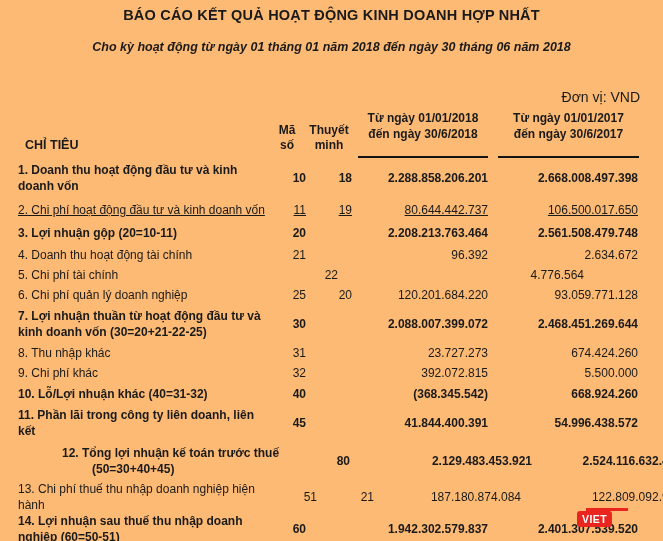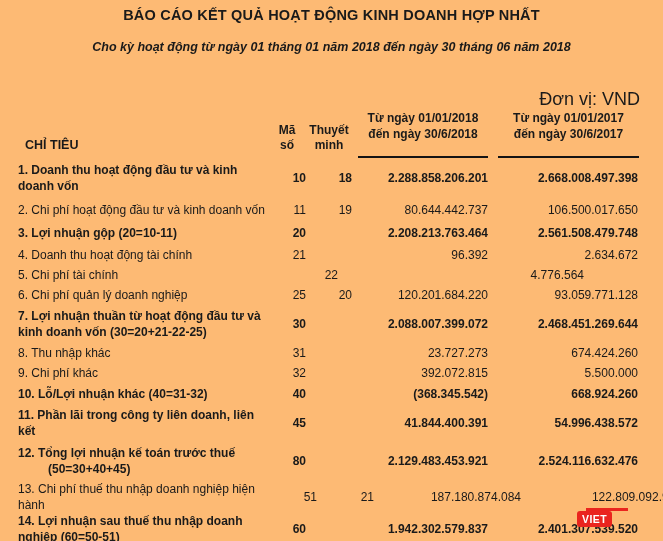--- a/index.html
+++ b/index.html
@@ -13,21 +13,21 @@
   .doc-title {
     position:absolute; top:7px; left:0; width:100%;
     text-align:center; font-size:14.5px; font-weight:700; letter-spacing:0.2px;
   }
   .doc-subtitle {
     position:absolute; top:40px; left:0; width:100%;
     text-align:center; font-size:12.5px; font-weight:700; font-style:italic;
   }
   .unit-label {
     position:absolute; top:89px; right:23px;
-    font-size:18px; font-weight:400;
+    font-size:14px; font-weight:400;
   }
 
   .table { position:absolute; top:110px; left:0; width:641px; font-size:12px; line-height:16px; }
   .grid-row {
     display:grid;
     grid-template-columns:268px 38px 46px 138px 151px;
     align-items:center;
   }
   .thead { align-items:end; height:48px; }
   .th { font-weight:700; }
@@ -44,31 +44,31 @@
   .nowrap .cell-label { white-space:nowrap; overflow:visible; }
   .cell-code, .cell-note { text-align:right; }
   .cell-v2018 { text-align:right; padding-right:2px; }
   .cell-v2017 { text-align:right; padding-right:3px; }
   .bold { font-weight:700; }
   .sub-line { display:block; padding-left:30px; }
   .sub-line:empty { display:none; }
 
   
   .r0  { min-height:40px; }
-  .r1  { min-height:23px; }
+  .r1  { min-height:23px;text-decoration:underline; }
   .r2  { min-height:24px; }
   .r3  { min-height:20px; }
   .r4  { min-height:20px;gap:32px; }
   .r5  { min-height:20px; }
   .r6  { min-height:38px; }
   .r7  { min-height:20px; }
   .r8  { min-height:20px; }
   .r9  { min-height:21px; }
   .r10 { min-height:37px; }
-  .r11 { min-height:40px; }
+  .r11 { min-height:40px;margin-left:44px; }
   .r12 { min-height:30px;gap:11px; }
   .r13 { min-height:32px; }
 
   .viet-strip {
     position:absolute; left:586px; top:508px; width:42px; height:3px;
     background:#ea241e; z-index:4;
   }
   .viet-badge {
     position:absolute; left:577px; top:511px; width:35px; height:16px;
     background:#ea241e; border-radius:3px; z-index:5;

